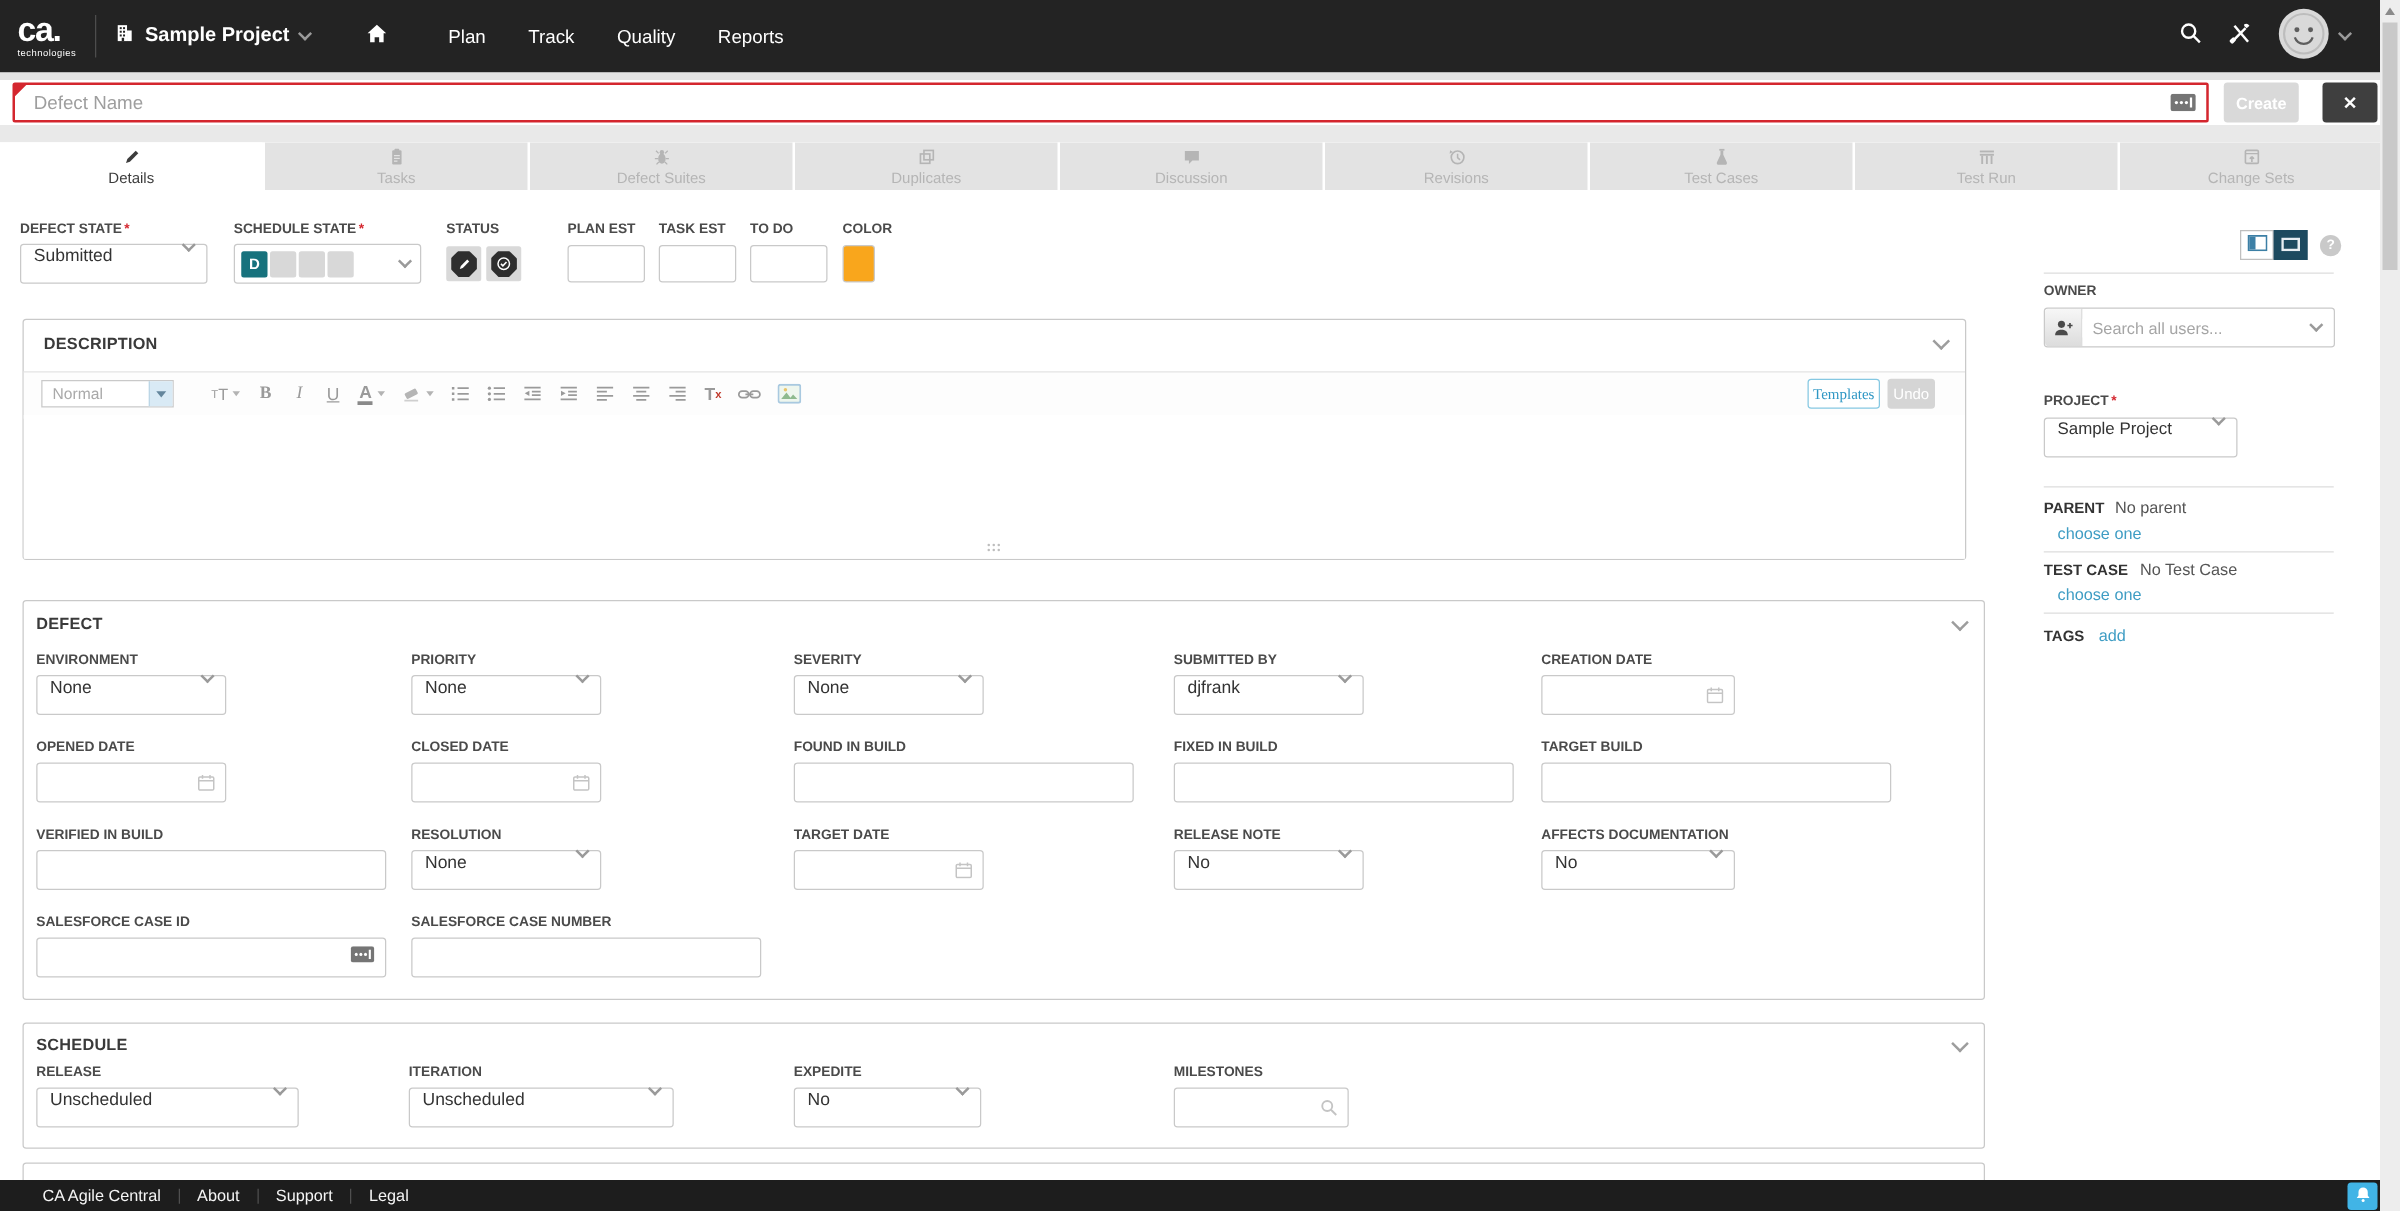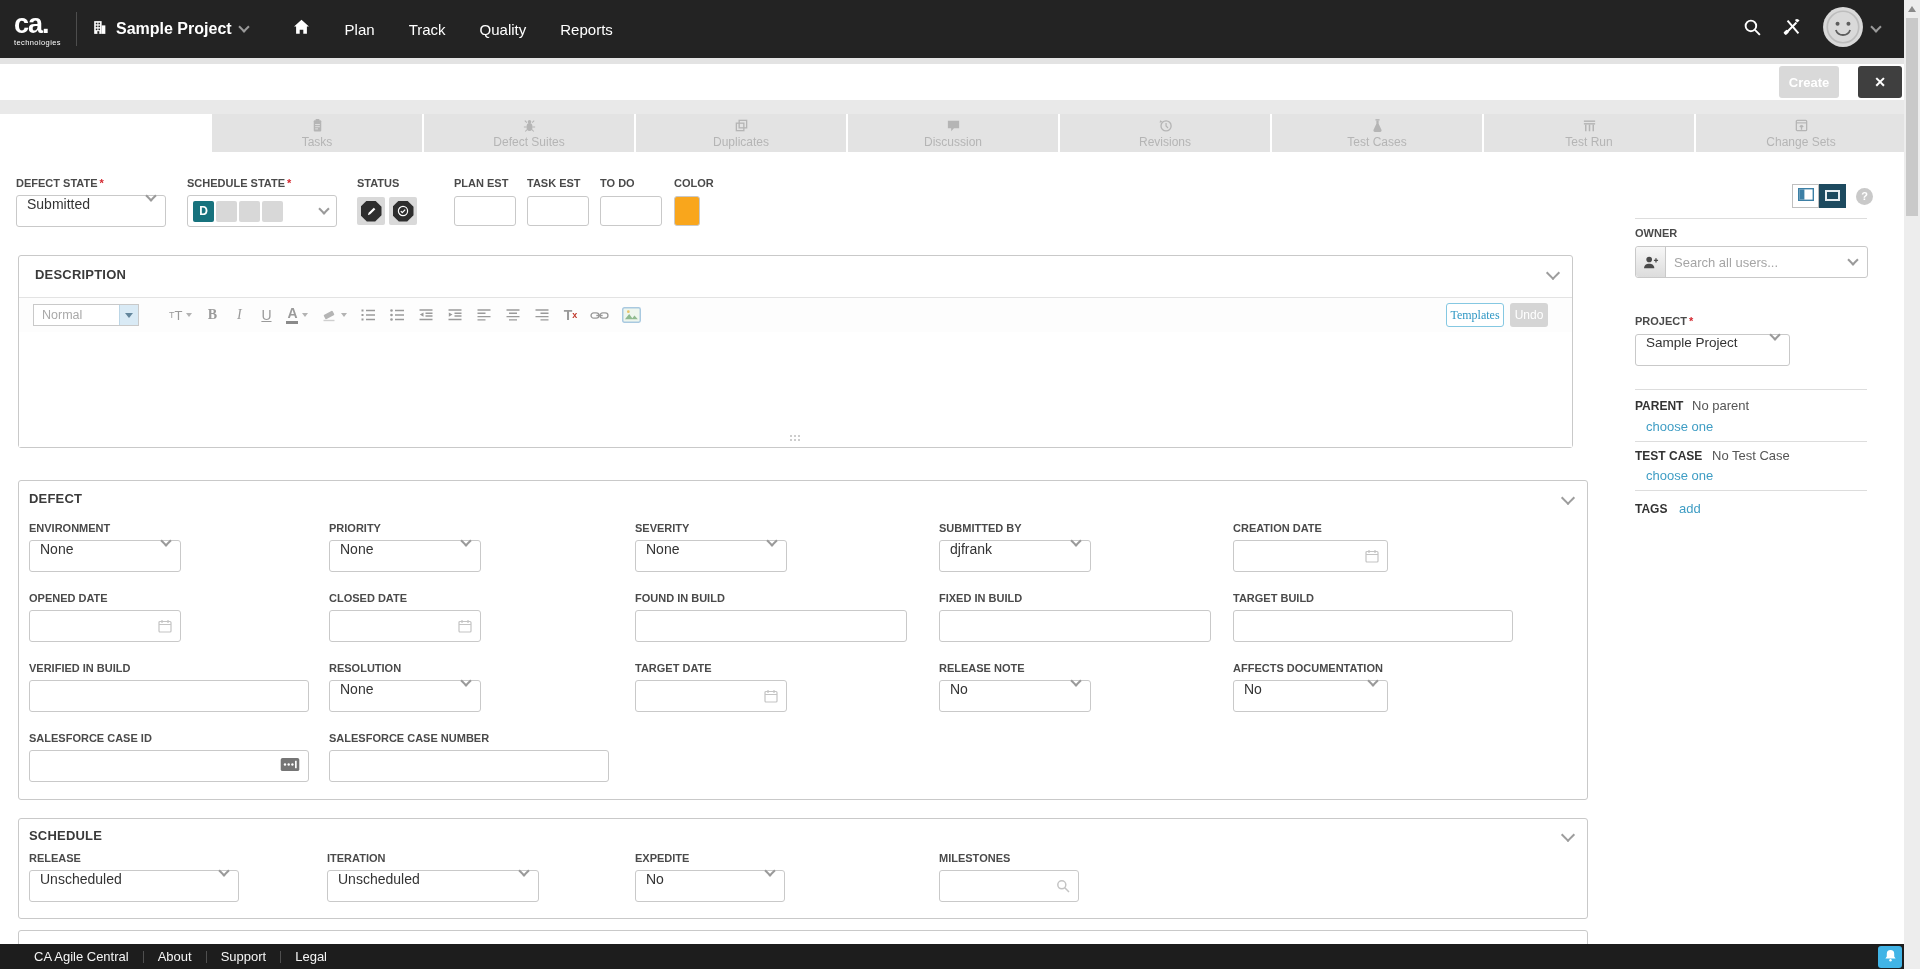--- a/index.html
+++ b/index.html
@@ -12,21 +12,21 @@
          display:flex; align-items:center; }
   .brand { margin-left:14px; width:52px; color:#fff; line-height:1; }
   .brand .ca { font-size:27px; font-weight:bold; letter-spacing:-1px; }
   .brand .tech { font-size:7.5px; letter-spacing:.4px; margin-top:1px; }
   .nav-div { width:1px; height:34px; background:#4d4d4d; margin:0 14px 0 10px; }
   .proj-chooser { display:flex; align-items:center; gap:8px; color:#fff; cursor:pointer; }
   .proj-chooser .pname { font-size:16px; font-weight:bold; }
   .cv { width:8px; height:8px; border-right:2px solid #9a9a9a; border-bottom:2px solid #9a9a9a;
         transform:rotate(45deg); margin-top:-4px; }
   .nav-home { margin-left:44px; display:flex; align-items:center; cursor:pointer; }
-  .nav-menu { display:flex; align-items:center; gap:34px; margin-left:34px; }
+  .nav-menu { display:flex; align-items:center; gap:34px; margin-left:48px; }
   .nav-item { color:#fff; font-size:15px; cursor:pointer; }
   .nav-right { position:absolute; right:24px; top:0; height:58px; display:flex; align-items:center; gap:20px; }
   .avatar-wrap { display:flex; align-items:center; gap:8px; }
 
   
   .strip1 { position:absolute; left:0; top:58px; width:1904px; height:6px; background:#e3e3e3; }
   .nameband { position:absolute; left:0; top:64px; width:1904px; height:36px; background:#fff; }
   .strip2 { position:absolute; left:0; top:100px; width:1904px; height:14px; background:#e9e9e9; }
   .name-wrap { position:absolute; left:10px; top:66px; width:1757px; height:32px; }
   .name-input { width:100%; height:100%; border:2px solid #d4262e; border-radius:2px;
@@ -215,24 +215,45 @@
         </span>
         <span class="cv"></span>
       </div>
     </div>
   </header>
 
   <div class="strip1"></div>
   <div class="nameband"></div>
   <div class="strip2"></div>
 
+  <div class="name-wrap">
+    <input class="name-input" type="text" placeholder="Defect Name" style="">
+    <span class="name-tri"></span>
+    <span class="kb-icon">
+      <svg width="21" height="14" viewBox="0 0 20 14">
+          <rect width="20" height="14" rx="2" fill="#757575"></rect>
+          <circle cx="4.6" cy="7" r="1.3" fill="#fff"></circle>
+          <circle cx="8.6" cy="7" r="1.3" fill="#fff"></circle>
+          <circle cx="12.6" cy="7" r="1.3" fill="#fff"></circle>
+          <rect x="15.4" y="3" width="1.8" height="8" fill="#fff"></rect>
+        </svg>
+    </span>
+  </div>
   <button class="btn-create">Create</button>
   <button class="btn-close"><span>✕</span></button>
 
   <nav class="tabs">
+    <div class="tab active" style="left:0">
+      <span>
+          <svg width="15" height="15" viewBox="0 0 16 16">
+            <path d="M3 13.2l1.1-3.3 7.2-7.2 2.2 2.2-7.2 7.2z" fill="currentColor"></path>
+          </svg>
+        </span>
+      <span>Details</span>
+    </div>
     <div class="tab" style="left:212px">
       <span>
           <svg width="15" height="15" viewBox="0 0 16 16">
             <rect x="4" y="2.4" width="8" height="12" rx="1" fill="currentColor"></rect>
             <rect x="6" y="1" width="4" height="2.6" rx=".6" fill="currentColor"></rect>
             <path d="M5.5 7h5M5.5 9.3h5M5.5 11.6h3" stroke="#e3e3e3" stroke-width="1"></path>
           </svg>
         </span>
       <span>Tasks</span>
     </div>

